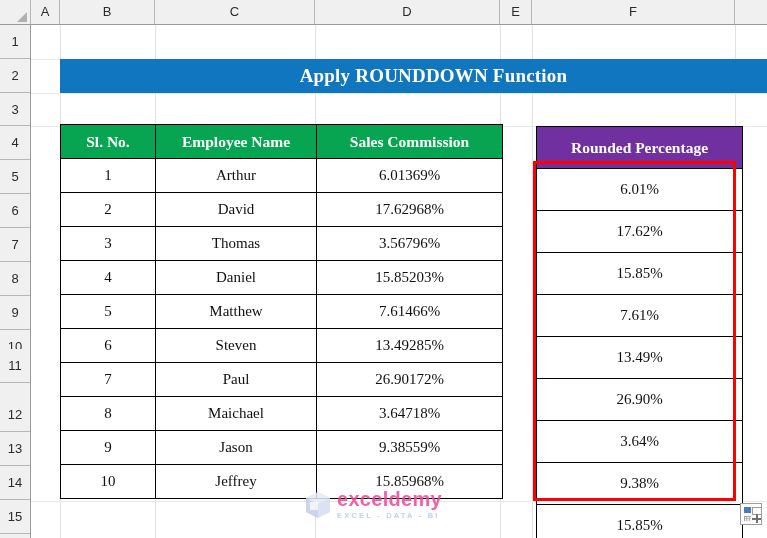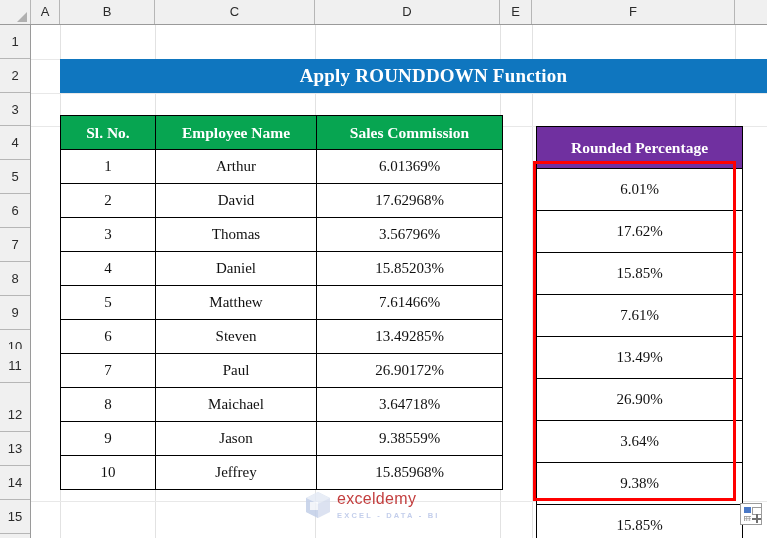--- a/index.html
+++ b/index.html
@@ -113,21 +113,21 @@
     font-family: "Liberation Serif", serif;
     font-weight: bold;
     font-size: 19px;
     color: #ffffff;
     letter-spacing: 0.2px;
   }
 
   
   .main-table {
     position: absolute;
-    left: 60px; top: 115px;
+    left: 60px; top: 124px;
     border-collapse: collapse;
     table-layout: fixed;
     padding-left: 44px;
   }
   .main-table th, .main-table td {
     border: 1px solid #000000;
     text-align: center;
     font-family: "Liberation Serif", serif;
     font-size: 15px;
     color: #101010;
@@ -195,23 +195,23 @@
     width: 26px; height: 28px;
     margin-right: 6px;
   }
   .wm-text-wrap {
     display: flex;
     flex-direction: column;
     justify-content: center;
   }
   .wm-name {
     font-family: "Liberation Sans", sans-serif;
-    font-size: 16px;
-    font-weight: normal;
-    color: #b91c1c;
+    font-size: 20px;
+    font-weight: bold;
+    color: #ec4899;
     line-height: 20px;
     letter-spacing: 0.3px;
   }
   .wm-tag {
     font-family: "Liberation Sans", sans-serif;
     font-size: 7.5px;
     font-weight: bold;
     color: #b9c6e8;
     letter-spacing: 2.2px;
     line-height: 11px;

